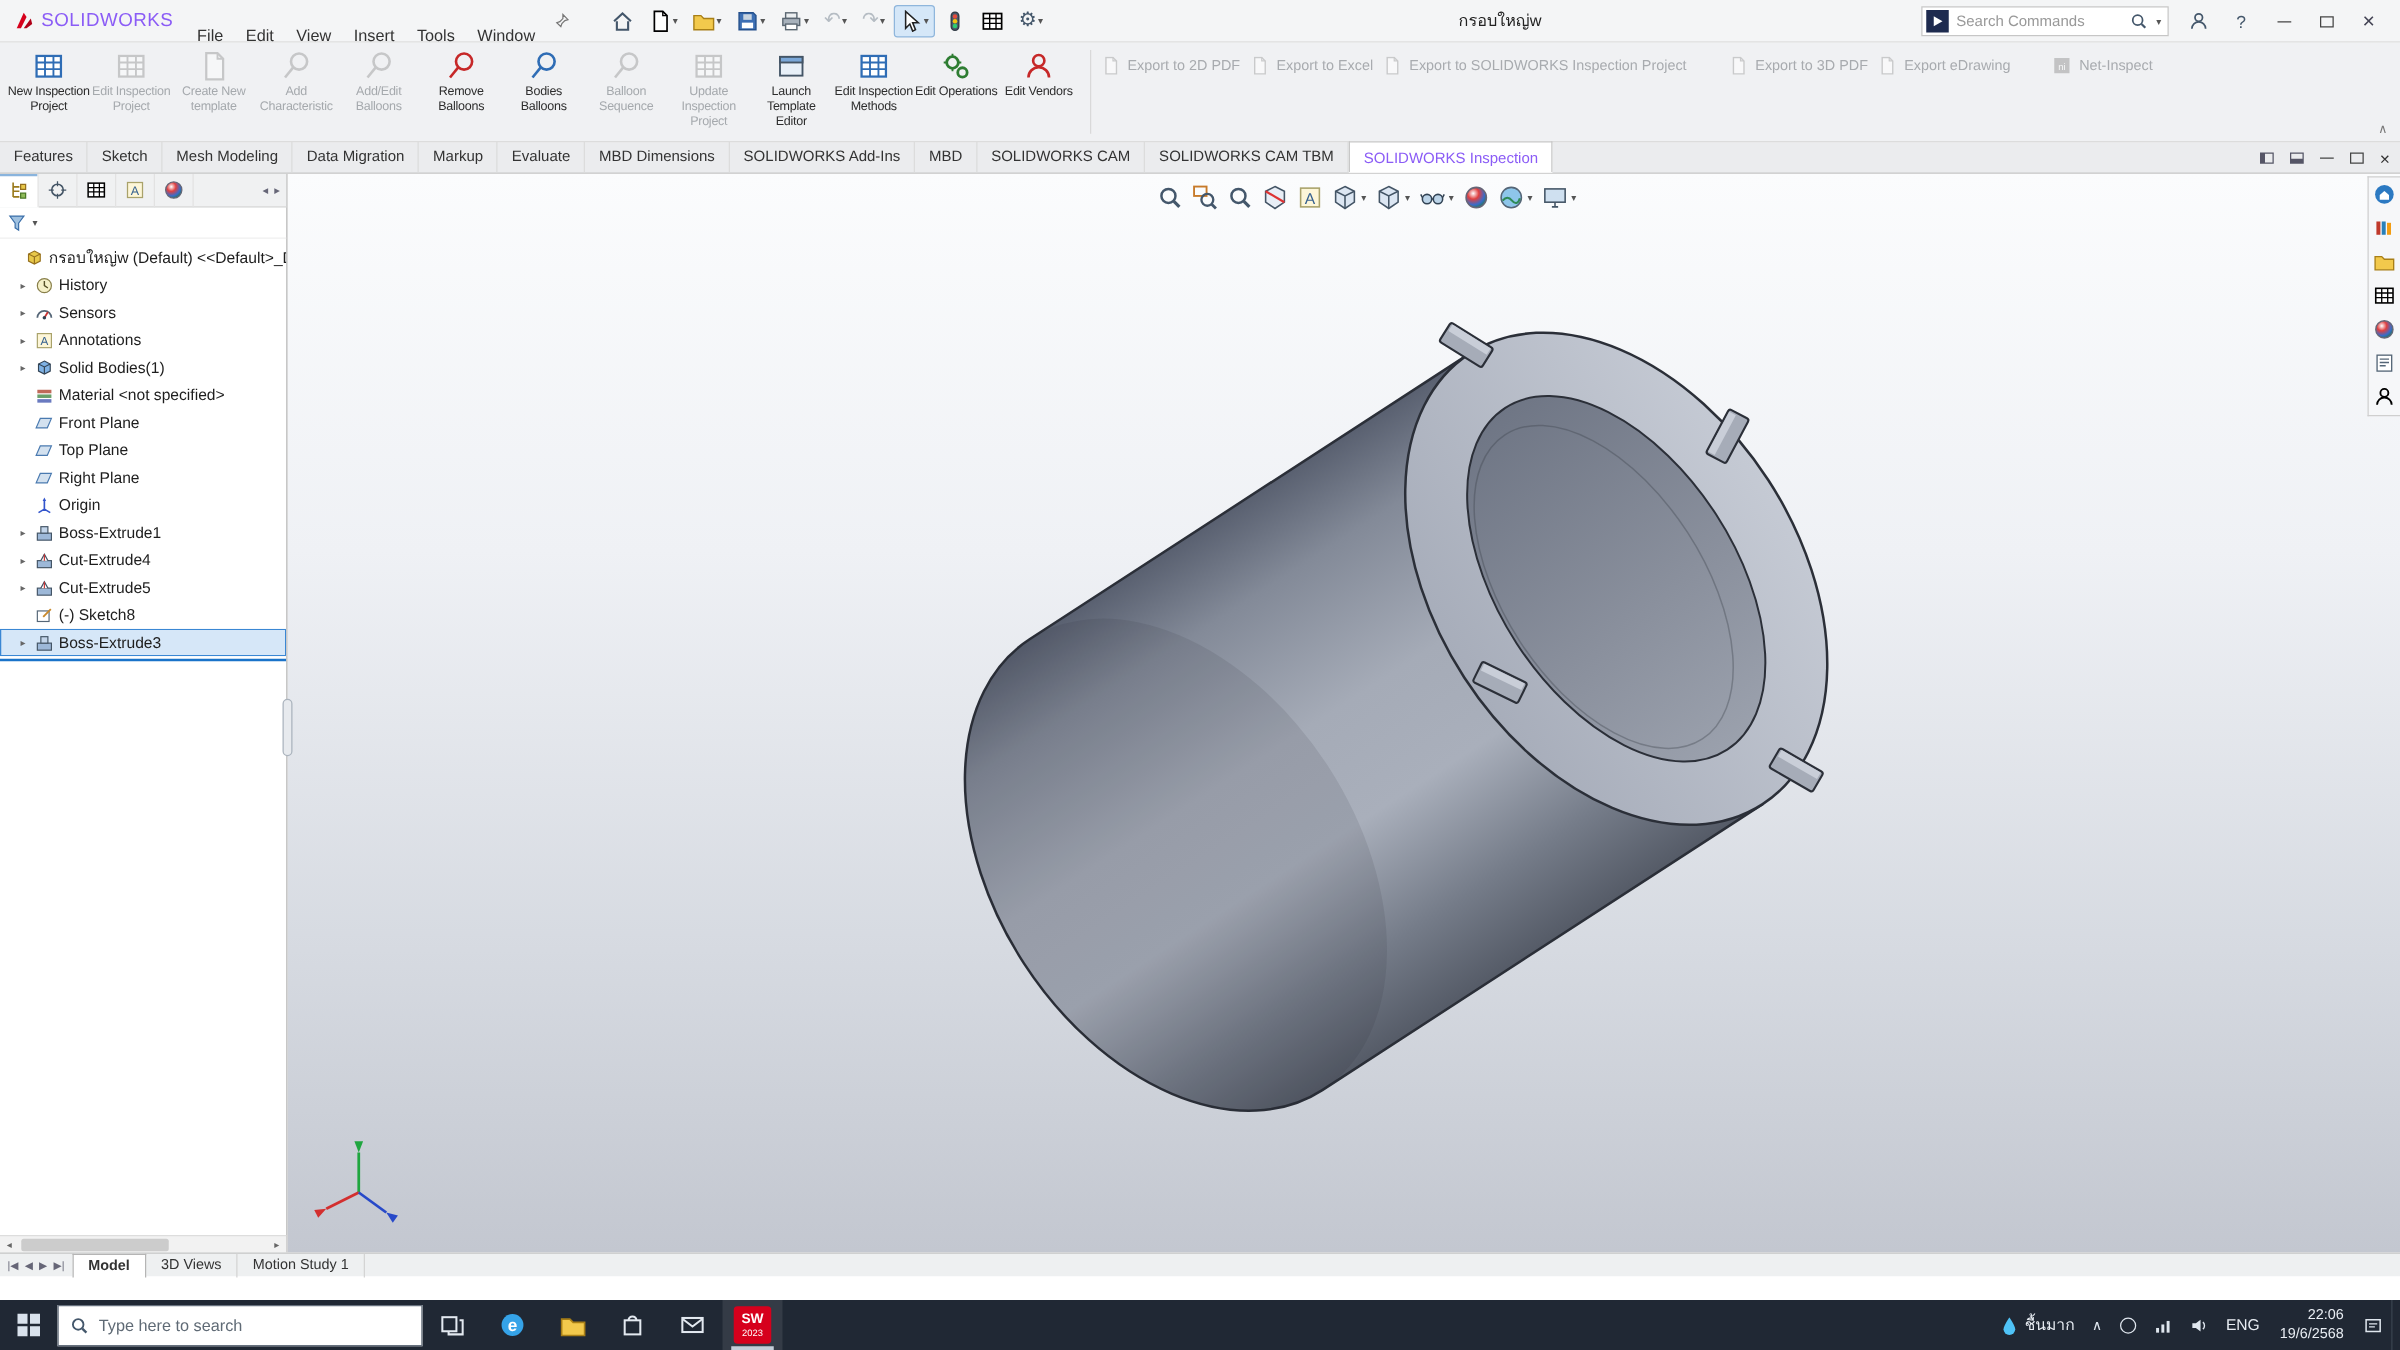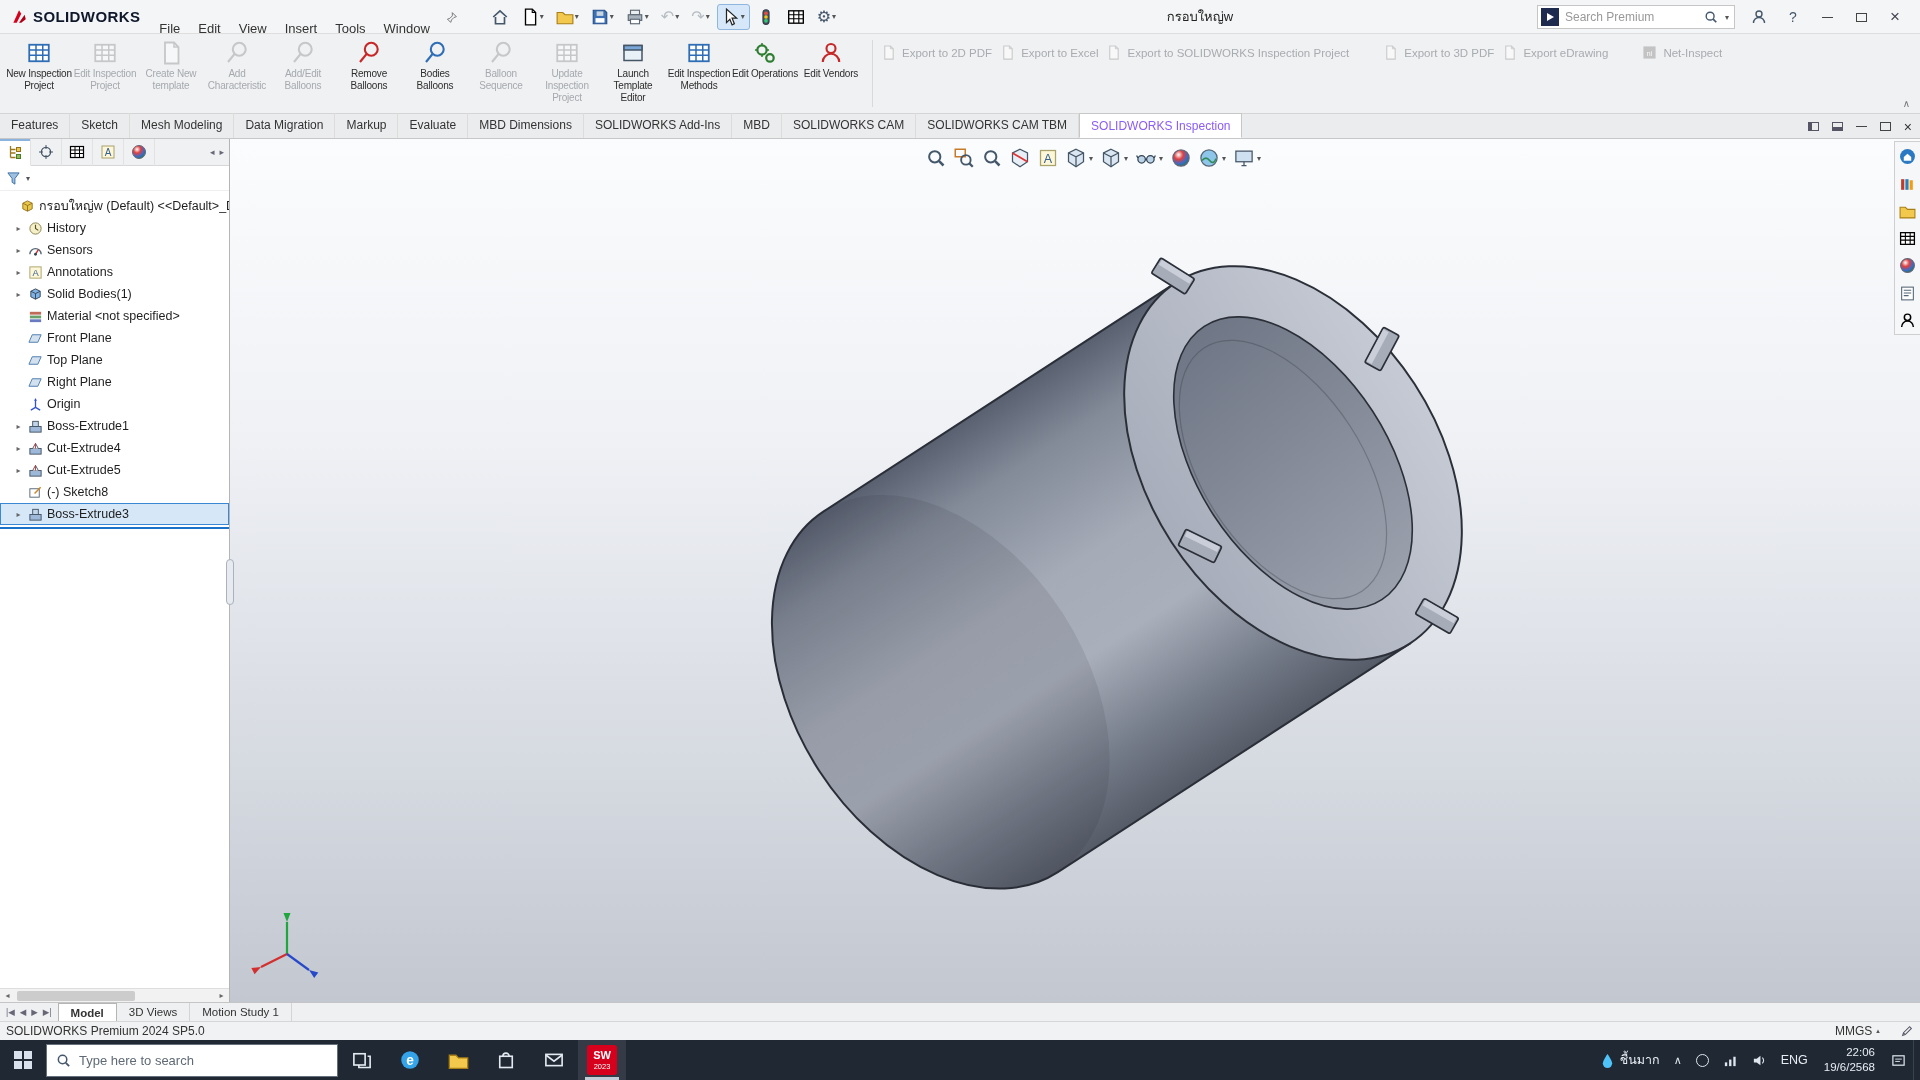--- a/index.html
+++ b/index.html
@@ -4,21 +4,21 @@
 <style>
 *{margin:0;padding:0;box-sizing:border-box;font-family:"Liberation Sans","DejaVu Sans",sans-serif}
 html,body{width:1920px;height:1080px;overflow:hidden;background:#fff}
 #app{position:absolute;inset:0}
 .ic{display:inline-block;width:16px;height:16px;flex:none;vertical-align:middle}
 .caret{font-size:8px;color:#555;margin-left:1px}
 
 
 .menubar{position:absolute;left:0;top:0;width:1920px;height:34px;background:#f4f5f6;border-bottom:1px solid #dedede;display:flex;align-items:center;z-index:30}
 .logo{display:flex;align-items:center;gap:5px;padding:0 10px 0 10px}
-.logo-text{color:#0f172a;font-weight:bold;font-size:15px;letter-spacing:.4px}
+.logo-text{color:#8b5cf6;font-weight:normal;font-size:15px;letter-spacing:.4px}
 .menu-item{padding:12px 9px;font-size:13px;color:#333;height:34px;line-height:34px;cursor:default}
 .menu-pin{padding:0 6px;color:#888}
 #menus{display:flex;align-items:center}
 .qat{display:flex;align-items:center;margin-left:22px;gap:2px}
 .qat-btn{display:flex;align-items:center;height:26px;padding:0 4px;border-radius:3px;border:1px solid transparent}
 .qat-btn .glyph{font-size:16px;color:#44576b;line-height:1}
 .qat-btn.active{background:#d5e7f8;border-color:#8fb6dc}
 .qat-btn.disabled .glyph{color:#b5bcc3}
 .doc-title{position:absolute;left:1200px;top:0;transform:translateX(-50%);line-height:34px;font-size:13px;color:#222;white-space:nowrap}
 .cmd-search{position:absolute;left:1537px;top:5px;width:198px;height:24px;background:#fff;border:1px solid #c6c6c6;display:flex;align-items:center;gap:6px;padding:0 5px 0 3px}
@@ -419,21 +419,21 @@
           </svg>
         </span>
         <span class="qat-btn">
           <span class="glyph">⚙</span>
           <span class="caret">▾</span>
         </span>
       </span>
     <span class="doc-title">กรอบใหญ่w</span>
     <span class="cmd-search">
       <span class="s-logo"></span>
-      <span class="ph">Search Premium</span>
+      <span class="ph">Search Commands</span>
       <svg class="ic" style="width:14px;height:14px">
           <use href="#s-mag"></use>
         </svg>
       <span class="caret">▾</span>
     </span>
     <div class="win-right">
       <span>
           <svg class="ic" style="width:16px;height:16px;color:#44576b">
             <use href="#s-person"></use>
           </svg>
@@ -914,32 +914,20 @@
         <span class="vnav-btn">▶</span>
         <span class="vnav-btn">▶|</span>
       </span>
     <span id="vtabs">
         <span class="vtab active">Model</span>
         <span class="vtab">3D Views</span>
         <span class="vtab">Motion Study 1</span>
       </span>
   </div>
 
-  <div class="statusbar">
-    <span class="status-left">SOLIDWORKS Premium 2024 SP5.0</span>
-    <span class="status-units">
-      <span>MMGS</span>
-      <span class="caret">▴</span>
-    </span>
-    <span class="status-edit">
-      <svg class="ic" style="width:14px;height:14px">
-          <use href="#s-pencil"></use>
-        </svg>
-    </span>
-  </div>
 
   <div class="taskbar">
     <span class="start">
       <span class="winlogo">
           <i></i>
           <i></i>
           <i></i>
           <i></i>
         </span>
     </span>

